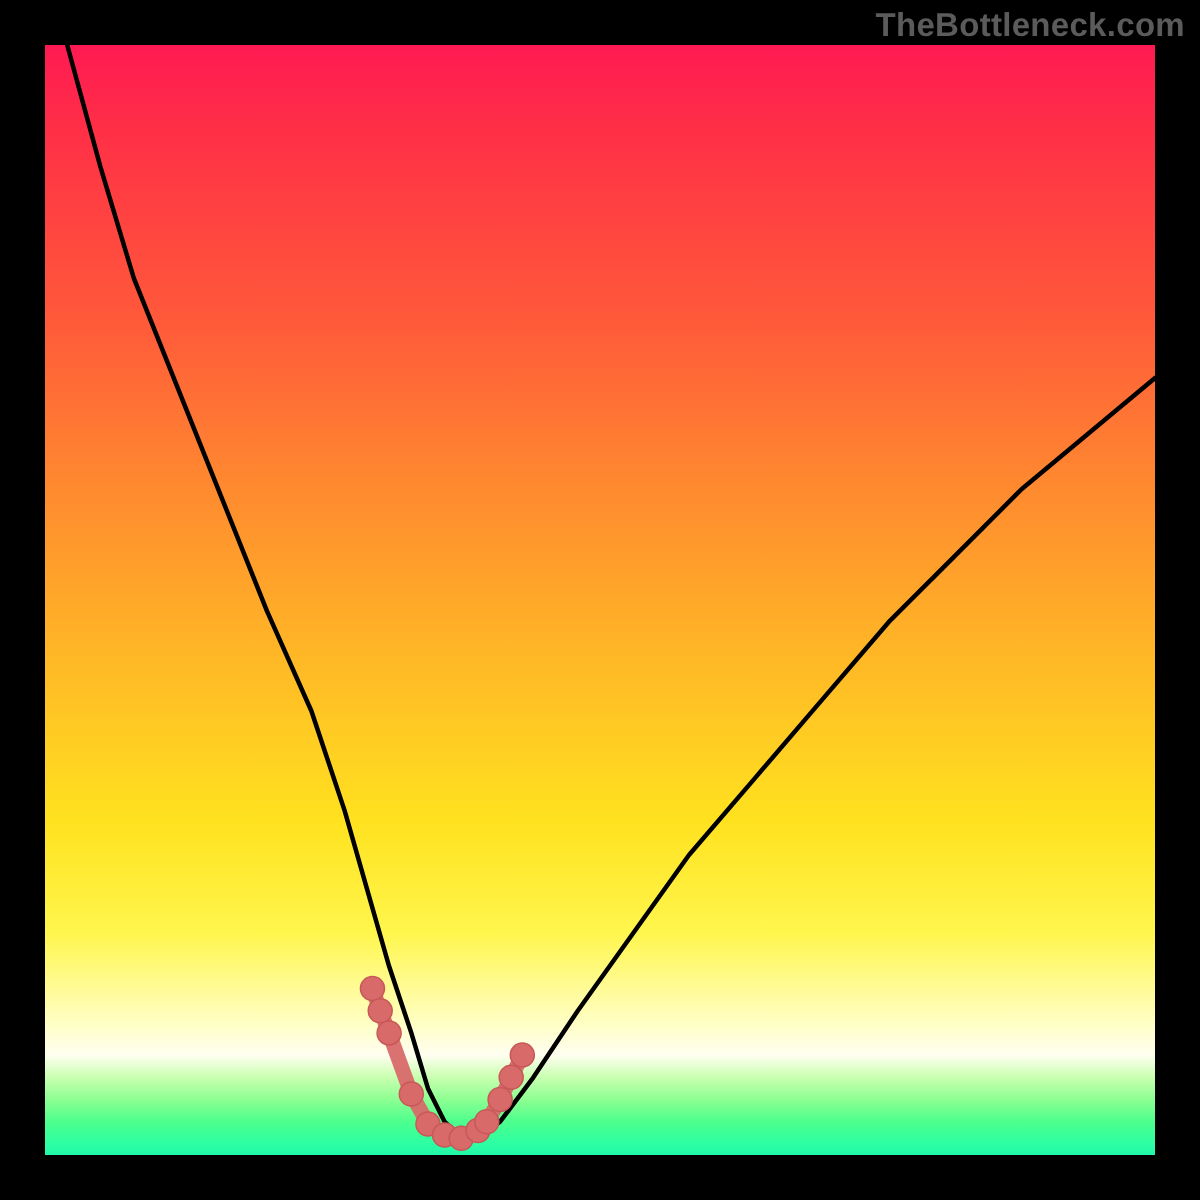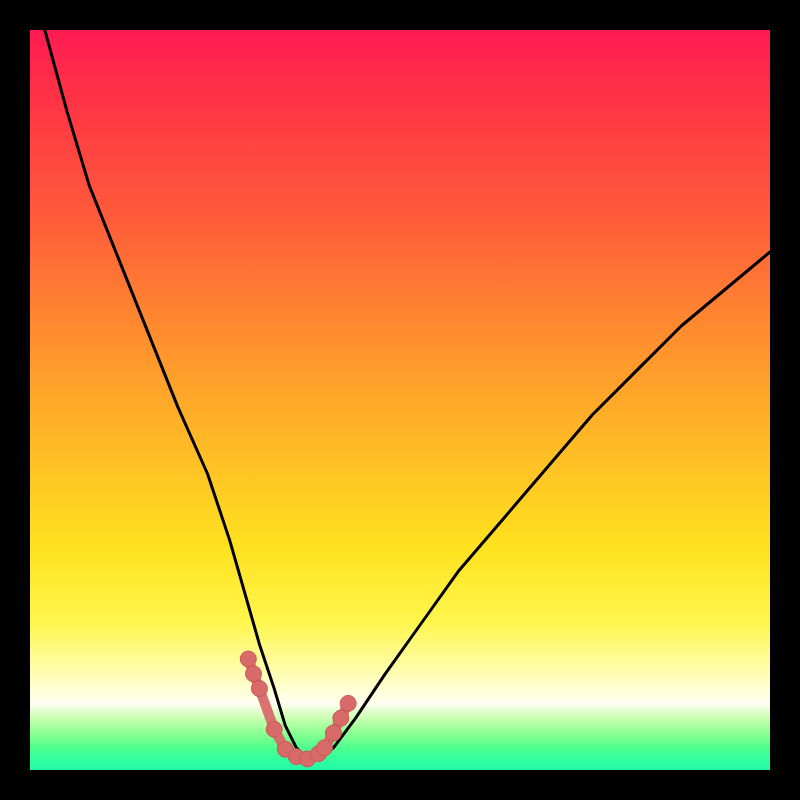--- a/index.html
+++ b/index.html
@@ -55,20 +55,21 @@
     position: absolute;
     inset: 0;
     width: 100%;
     height: 100%;
   }
 </style>
 </head>
 <body>
 <div class="frame">
 
+  <div class="watermark">TheBottleneck.com</div>
 
   <div class="plot-area">
     <div class="gradient"></div>
     <svg class="curve" viewBox="0 0 740 740" preserveAspectRatio="none">
       <g id="curve-group">
           <path d="M14.80 0.00 L37.00 81.40 L59.20 155.40 L88.80 229.40 L118.40 303.40 L148.00 377.40 L177.60 444.00 L199.80 510.60 L214.60 562.40 L229.40 614.20 L244.20 658.60 L255.30 695.60 L266.40 717.80 L277.50 728.90 L288.60 728.90 L303.40 717.80 L325.60 688.20 L355.20 643.80 L392.20 592.00 L429.20 540.20 L473.60 488.40 L518.00 436.60 L562.40 384.80 L606.80 340.40 L651.20 296.00 L695.60 259.00 L740.00 222.00" fill="none" stroke="#000000" stroke-width="3" stroke-linecap="round" stroke-linejoin="round"></path>
         </g>
       <g id="marker-group">
           <path d="M218.30 629.00 L223.48 643.80 L229.40 658.60 L244.20 699.30 L255.30 719.28 L266.40 726.68 L277.50 728.90 L288.60 723.72 L294.52 717.80 L303.40 703.00 L310.80 688.20 L318.20 673.40" fill="none" stroke="#d86a6a" stroke-width="10" stroke-linecap="round" stroke-linejoin="round" opacity="0.95"></path>
           <circle cx="218.30" cy="629.00" r="8" fill="#d86a6a" stroke="#c85858" stroke-width="1"></circle>

